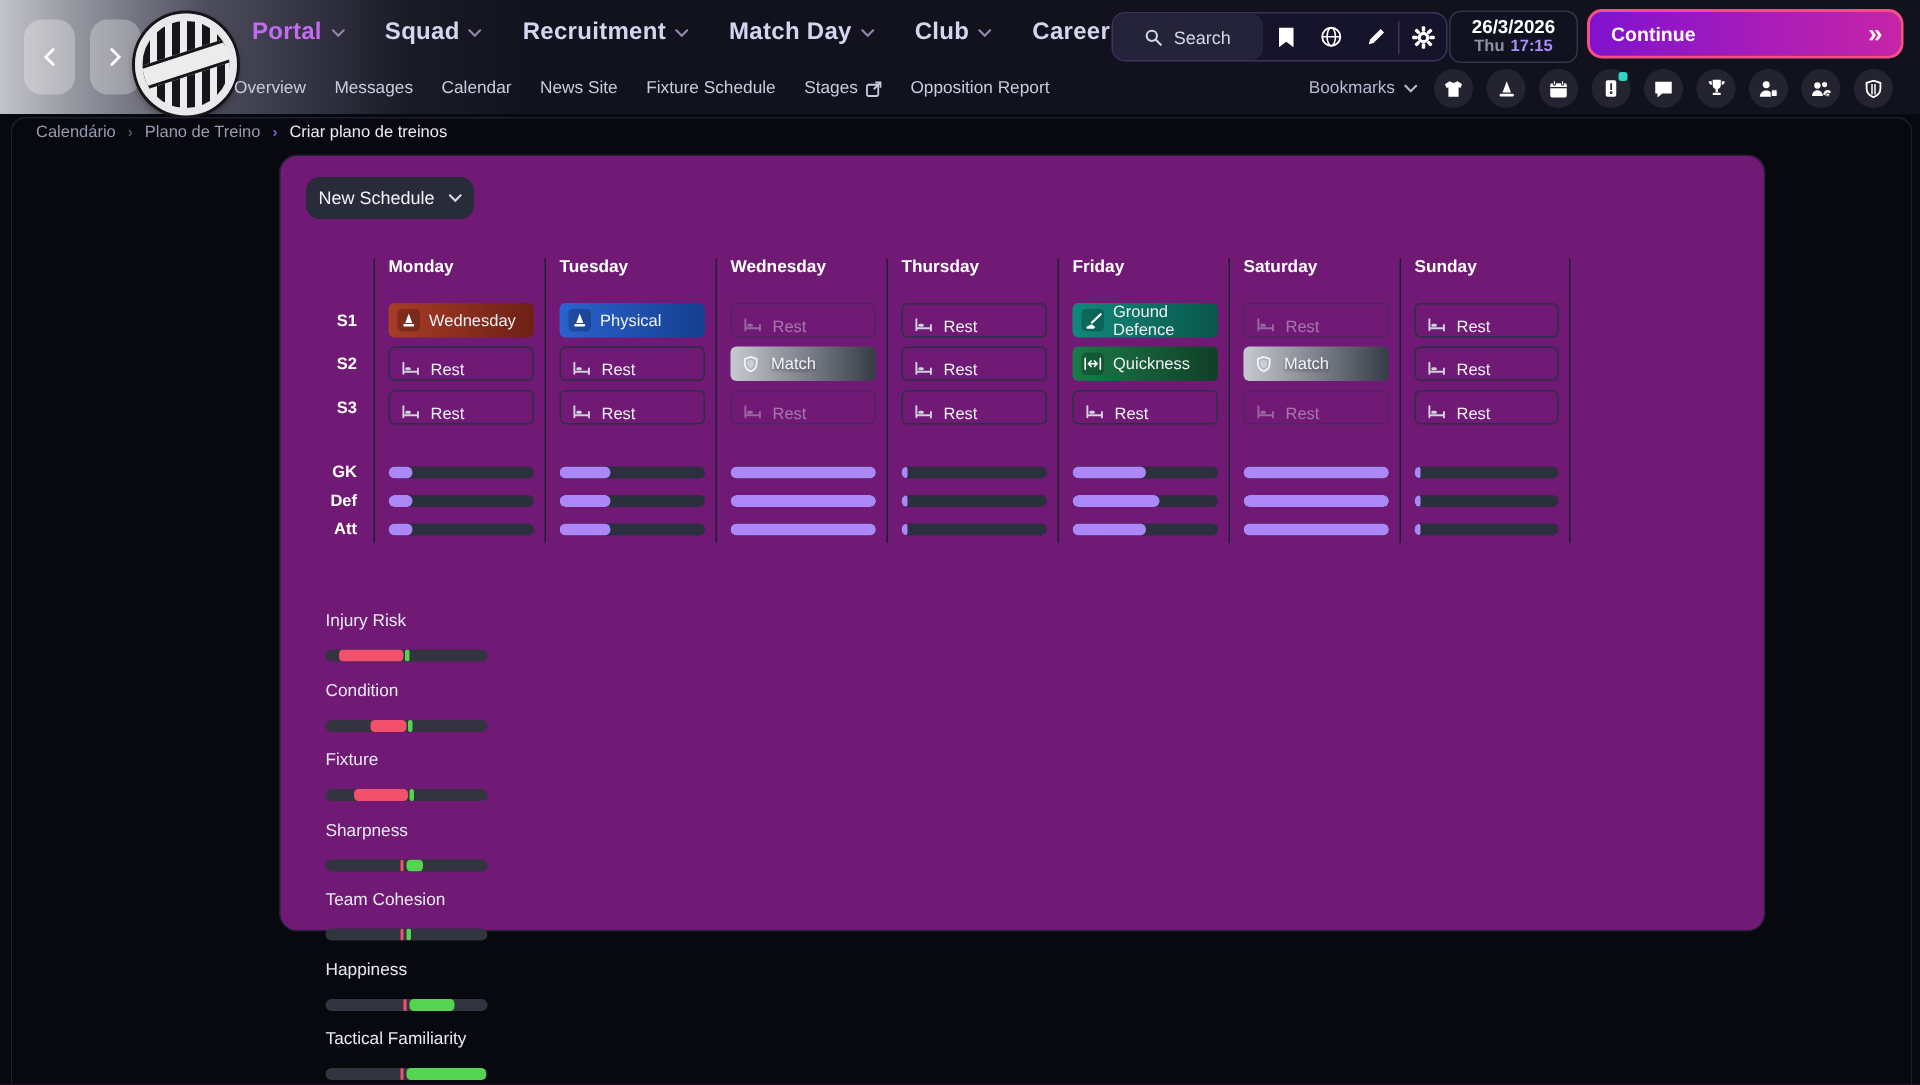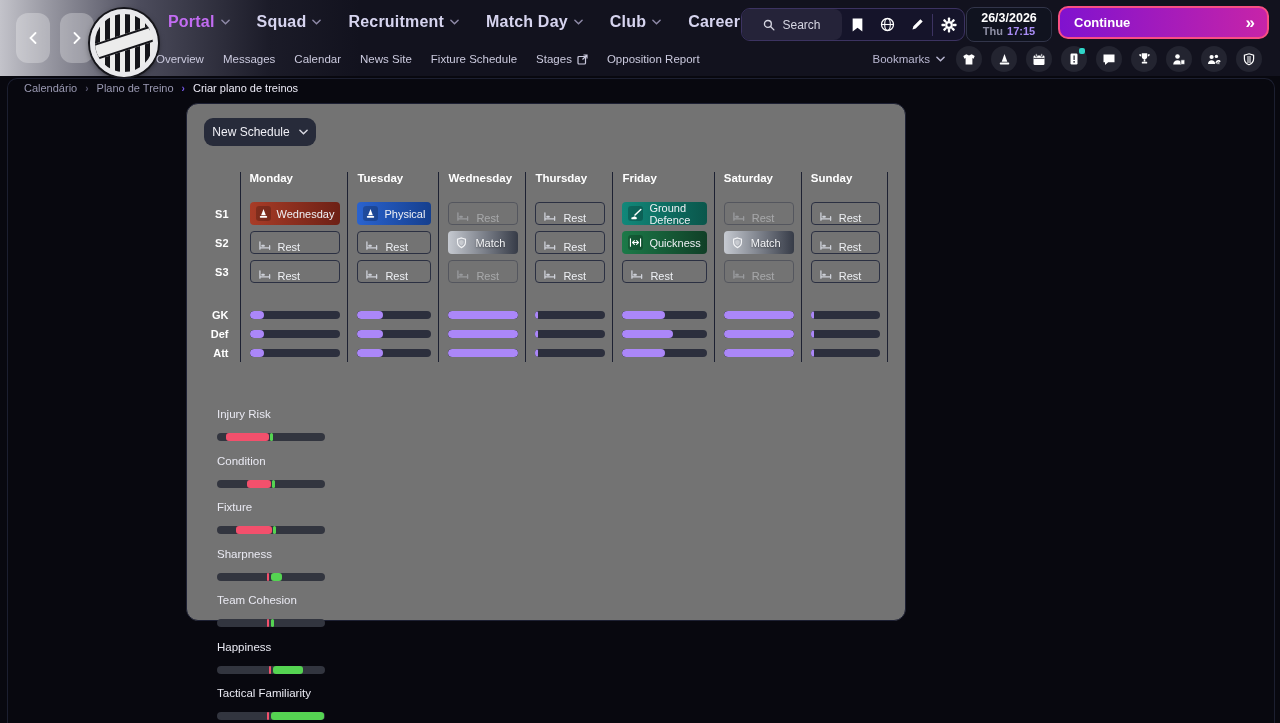--- a/index.html
+++ b/index.html
@@ -50,21 +50,21 @@
   
   .frame{position:absolute;top:78px;left:7px;width:1266px;height:645px;border:1px solid #1c1f30;
     border-bottom:none;border-radius:10px 10px 0 0;}
   .crumbs{position:absolute;top:82px;left:24px;display:flex;align-items:center;gap:8px;font-size:11px;}
   .crumb{color:#9a99b2;cursor:pointer;}
   .crumb.last{color:#eceaf6;}
   .crumb-sep{color:#55546c;font-weight:bold;font-size:10px;}
   .crumb-sep.hl{color:#7a5cf0;}
 
   
-  .panel{position:absolute;top:103px;left:186px;width:720px;height:518px;background:#737373;
+  .panel{position:absolute;top:103px;left:186px;width:991px;height:518px;background:#701a75;
     border:1px solid #1d2033;border-radius:12px;box-sizing:border-box;padding:14px 17px;}
   .sched-btn{width:112px;height:28px;background:#272b3a;border-radius:9px;display:flex;align-items:center;
     justify-content:center;gap:9px;font-size:12px;color:#f0f0f6;cursor:pointer;}
   .desc-input{margin-top:18px;width:100%;height:30px;box-sizing:border-box;background:transparent;
     border:1px solid #343a4e;border-radius:15px;color:#d7d9e2;font-size:12px;padding:0 15px;outline:none;
     font-family:"Liberation Sans",sans-serif;}
   .desc-input::placeholder{color:#c3c6d2;opacity:1;}
 
   
   .week{margin-top:26px;display:flex;}

